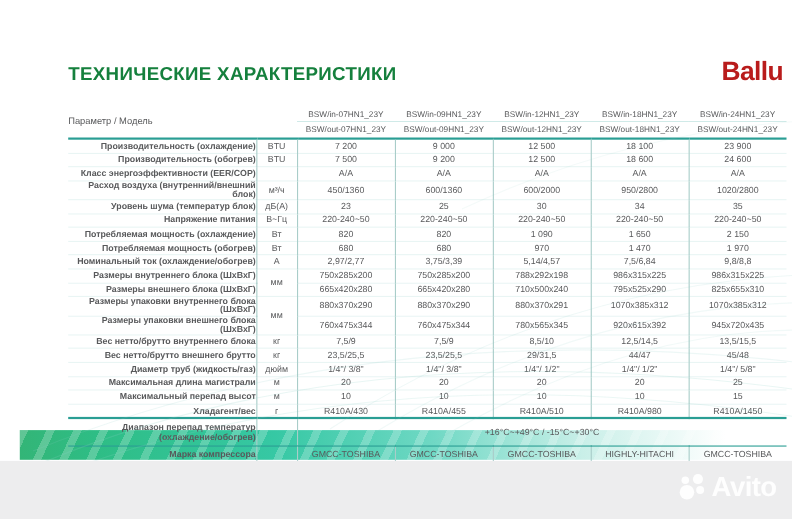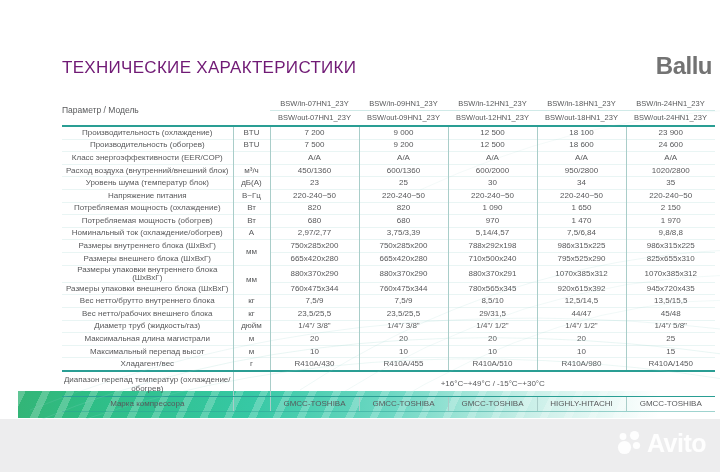--- a/index.html
+++ b/index.html
@@ -6,44 +6,44 @@
   body{
     width:720px;height:472px;overflow:hidden;
     font-family:"Liberation Sans","DejaVu Sans",sans-serif;
     background:#ffffff;position:relative;
   }
   .slide{position:absolute;left:0;top:0;width:720px;height:472px;background:#ffffff;}
 
   
   .page-title{
     position:absolute;left:62px;top:58px;
-    font-size:17px;font-weight:normal;letter-spacing:.3px;
-    color:#701a75;
+    font-size:17px;font-weight:bold;letter-spacing:.3px;
+    color:#15803d;
   }
   .brand-logo{
     position:absolute;right:8px;top:52px;
-    font-size:24px;font-weight:bold;color:#737373;letter-spacing:-.5px;text-align:right;
+    font-size:24px;font-weight:bold;color:#b91c1c;letter-spacing:-.5px;text-align:right;
   }
 
   
   .spec-wrap{position:absolute;left:62px;top:95px;width:653px;z-index:1;}
   table.spec{
     table-layout:fixed;border-collapse:collapse;width:653px;
     color:#58595b;
   }
   col.c-label{width:171px;}
   col.c-unit{width:37px;}
   col.c-model{width:89px;}
   th,td{padding:0;font-weight:normal;vertical-align:middle;}
   thead th{border-bottom:2px solid #2a9e94;height:30px;font-size:7.5px;}
   th.param{ text-align:left;font-size:8.5px;vertical-align:middle;margin-left:17px;}
   .mhead div{line-height:13px;text-align:center;}
   .mhead div:first-child{border-bottom:1px solid rgba(42,158,148,.22);text-align:center;}
   tbody td{height:11.6px;font-size:8px;line-height:1.02;text-align:center;}
-  td.label{text-align:center;}
+  td.label{text-align:right;font-weight:bold;}
   td.unit,td.val{border-left:1px solid #a9cdc9;}
   tr.data td{border-top:1px solid rgba(42,158,148,.10);}
   tr.temp td{border-top:2px solid #2a9e94;border-bottom:1px solid #2a9e94;height:24px;font-size:8px;}
   tr.temp td.label{line-height:1.15;}
   tr.comp td{height:14px;border-bottom:1px solid rgba(42,158,148,.45);}
 
   
   .waves{position:absolute;left:0;top:0;width:720px;height:472px;z-index:2;pointer-events:none;}
 
   
@@ -228,21 +228,21 @@
           <tr class="data">
             <td class="label">Вес нетто/брутто внутреннего блока</td>
             <td class="unit">кг</td>
             <td class="val">7,5/9</td>
             <td class="val">7,5/9</td>
             <td class="val">8,5/10</td>
             <td class="val">12,5/14,5</td>
             <td class="val">13,5/15,5</td>
           </tr>
           <tr class="data">
-            <td class="label">Вес нетто/рабочих внешнего блока</td>
+            <td class="label">Вес нетто/брутто внешнего брутто</td>
             <td class="unit">кг</td>
             <td class="val">23,5/25,5</td>
             <td class="val">23,5/25,5</td>
             <td class="val">29/31,5</td>
             <td class="val">44/47</td>
             <td class="val">45/48</td>
           </tr>
           <tr class="data">
             <td class="label">Диаметр труб (жидкость/газ)</td>
             <td class="unit">дюйм</td>

